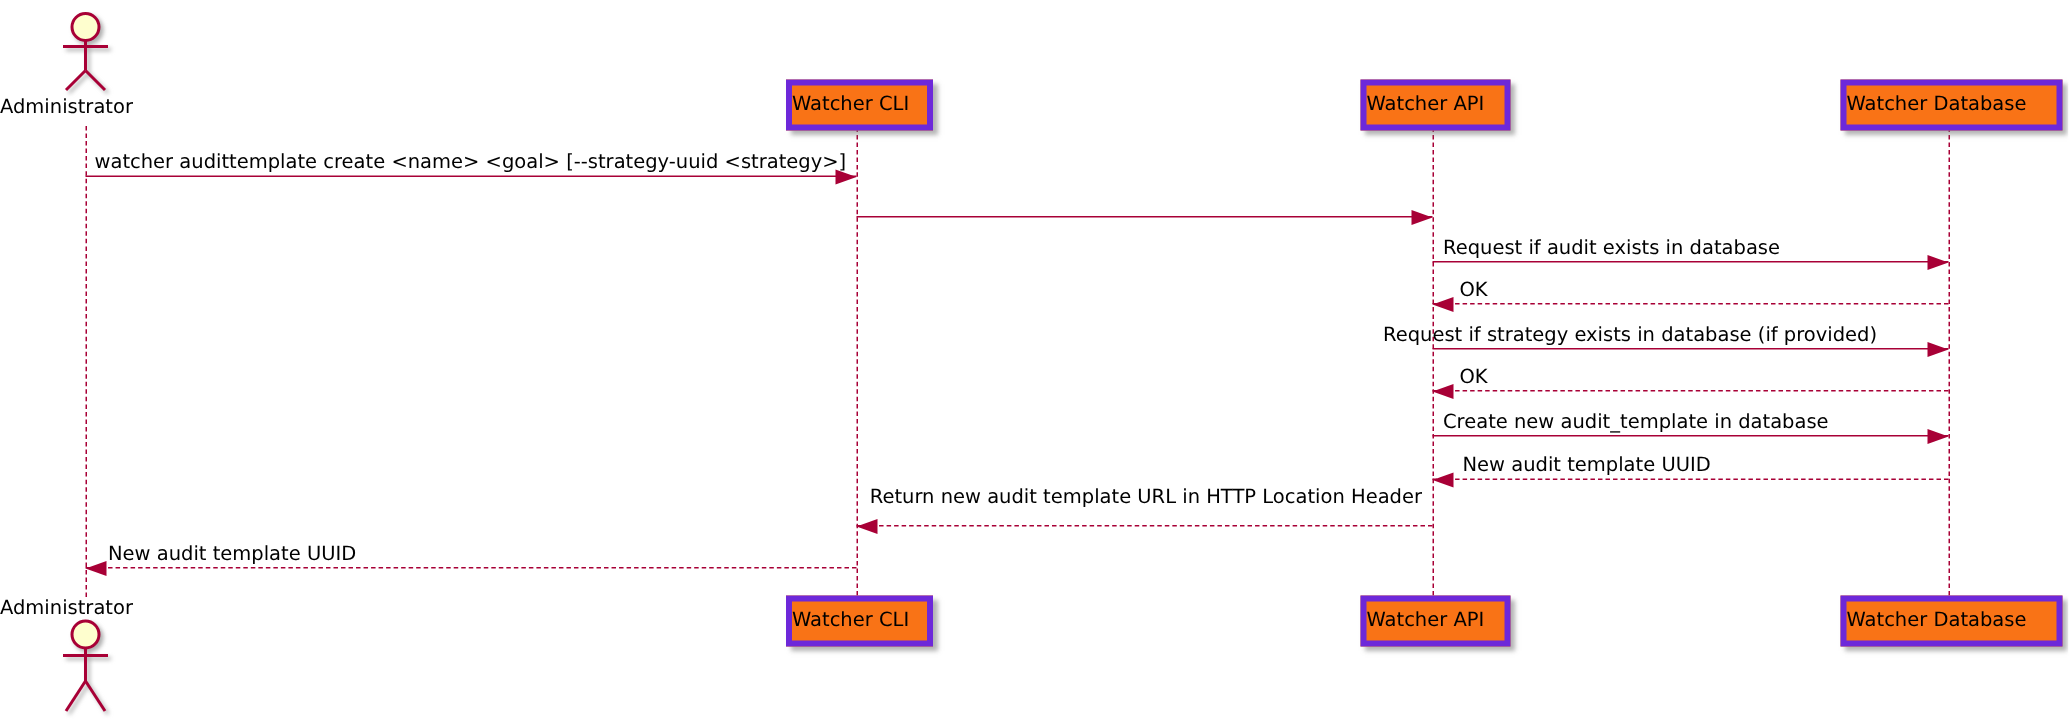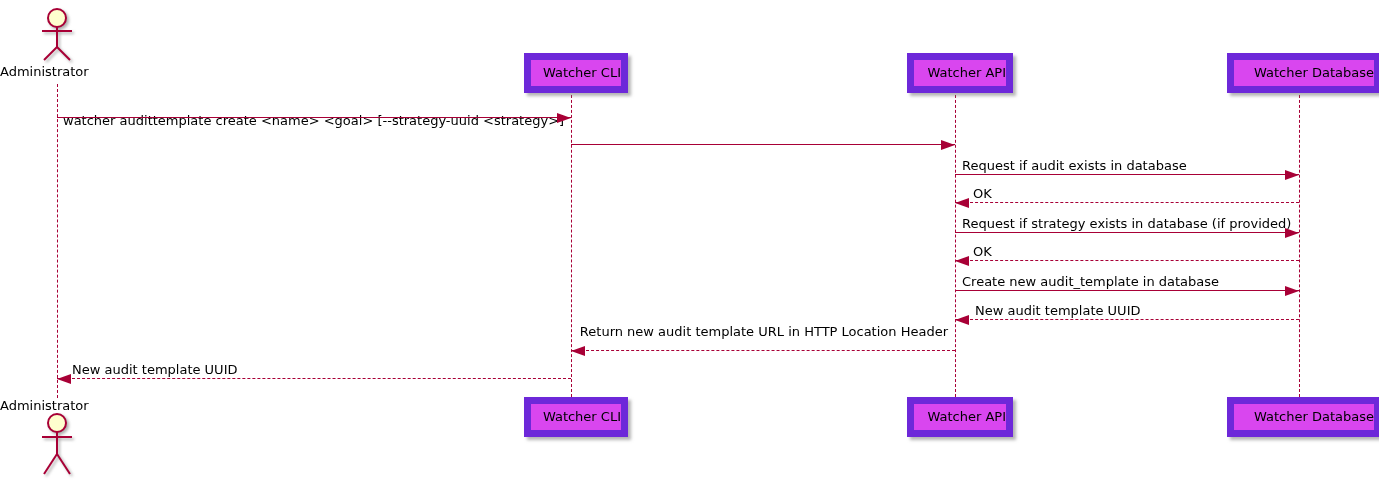--- a/index.html
+++ b/index.html
@@ -7,24 +7,24 @@
     position:relative;
     width:1379px;height:483px;
     background:#ffffff;
     font-family:"DejaVu Sans","Liberation Sans",sans-serif;
     font-size:13px;color:#000000;
     overflow:hidden;
   }
   .participant{
     position:absolute;
     height:26px;
-    background:#d946ef;
-    border:7px solid #6d28d9;
+    background:#f97316;
+    border:4px solid #6d28d9;
     box-shadow:3px 3px 3px rgba(120,120,120,0.55);
-    text-align:right;
+    text-align:left;
     line-height:26px;
     white-space:nowrap;
     font-size:13px;
   }
   .lifeline{
     position:absolute;
     width:0;
     border-left:1px dashed #A80036;
   }
   .msg-label{
@@ -71,36 +71,36 @@
     <line x1="5" y1="27" x2="35" y2="27" stroke="#A80036" stroke-width="2"></line>
     <line x1="20" y1="43" x2="7" y2="56" stroke="#A80036" stroke-width="2"></line>
     <line x1="20" y1="43" x2="33" y2="56" stroke="#A80036" stroke-width="2"></line>
   </svg>
   <div class="actor-label" style="left:0px;top:64px;">Administrator</div>
 
   <div class="participant" style="left:524px;top:53px;width:90px;">Watcher CLI</div>
   <div class="participant" style="left:907px;top:53px;width:92px;">Watcher API</div>
   <div class="participant" style="left:1227px;top:53px;width:140px;">Watcher Database</div>
 
-  <div class="msg-label" style="left:63px;top:101px;margin-top:12px;">watcher audittemplate create &lt;name&gt; &lt;goal&gt; [--strategy-uuid &lt;strategy&gt;]</div>
+  <div class="msg-label" style="left:63px;top:101px;">watcher audittemplate create &lt;name&gt; &lt;goal&gt; [--strategy-uuid &lt;strategy&gt;]</div>
   <div class="msg-line solid" style="left:57px;top:117px;width:514px;"></div>
   <div class="head-right" style="left:557px;top:113px;"></div>
 
   <div class="msg-line solid" style="left:571px;top:144px;width:384px;"></div>
   <div class="head-right" style="left:941px;top:140px;"></div>
 
   <div class="msg-label" style="left:962px;top:158px;">Request if audit exists in database</div>
   <div class="msg-line solid" style="left:955px;top:174px;width:344px;"></div>
   <div class="head-right" style="left:1285px;top:170px;"></div>
 
   <div class="msg-label" style="left:973px;top:186px;">OK</div>
   <div class="msg-line dashed" style="left:955px;top:202px;width:344px;"></div>
   <div class="head-left" style="left:955px;top:198px;"></div>
 
-  <div class="msg-label" style="left:962px;top:216px;">Request if strategy exists in database (if provided)</div>
+  <div class="msg-label" style="left:922px;top:216px;">Request if strategy exists in database (if provided)</div>
   <div class="msg-line solid" style="left:955px;top:232px;width:344px;"></div>
   <div class="head-right" style="left:1285px;top:228px;"></div>
 
   <div class="msg-label" style="left:973px;top:244px;">OK</div>
   <div class="msg-line dashed" style="left:955px;top:260px;width:344px;"></div>
   <div class="head-left" style="left:955px;top:256px;"></div>
 
   <div class="msg-label" style="left:962px;top:274px;">Create new audit_template in database</div>
   <div class="msg-line solid" style="left:955px;top:290px;width:344px;"></div>
   <div class="head-right" style="left:1285px;top:286px;"></div>

